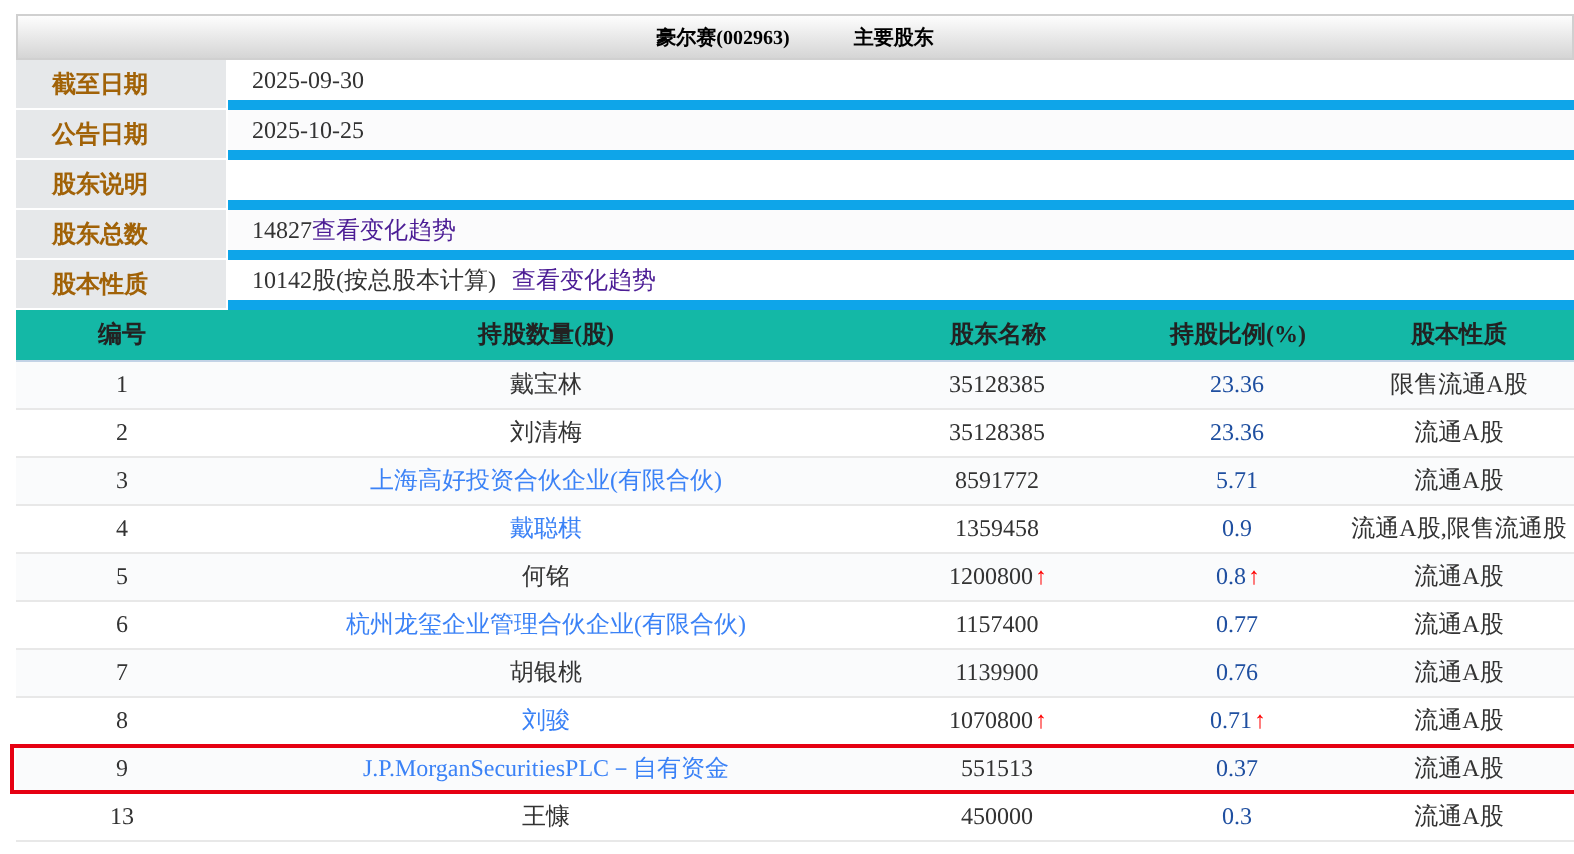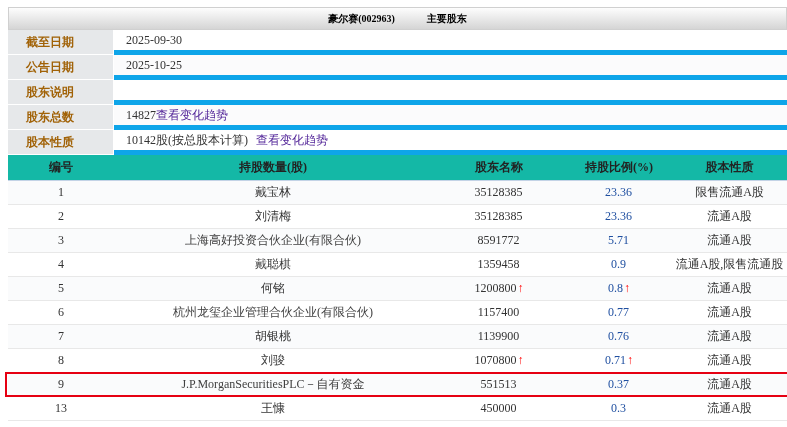--- a/index.html
+++ b/index.html
@@ -45,21 +45,21 @@
   }
 
   .trow { height:24px; border-bottom:1px solid #e8e8e8; background:#fff; }
   .trow:nth-child(even) { background:#fafbfc; }
   .trow .c {
     display:flex; align-items:center; justify-content:center;
     white-space:nowrap; overflow:hidden;
   }
   .c.no { color:#333; }
   .c.name { color:#333; }
-  .c.name.link-name { color:#404040; cursor:pointer; }
+  .c.name.link-name { color:#3b82f6; cursor:pointer; }
   .c.qty { color:#333; }
   .c.pct { color:#1f4fa0; }
   .c.nature { color:#333; }
   .arrow { color:#ff0000; font-weight:bold; margin-left:1px; }
 
   .trow.highlight {
     position:relative;
   }
   .trow.highlight::after {
     content:""; position:absolute; left:-3px; right:-2px; top:-1px; bottom:-1px;

